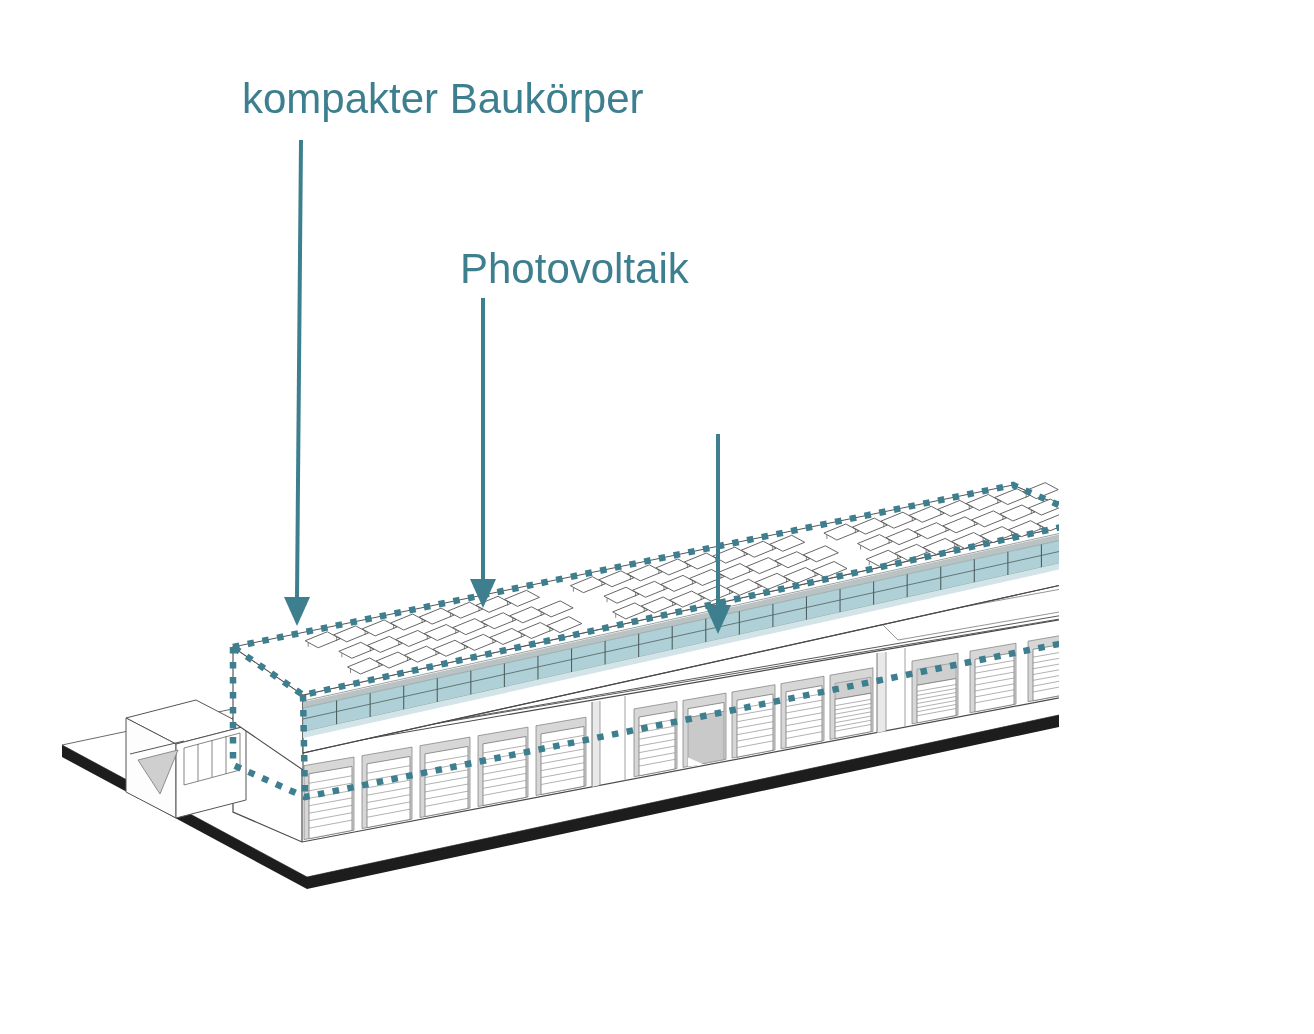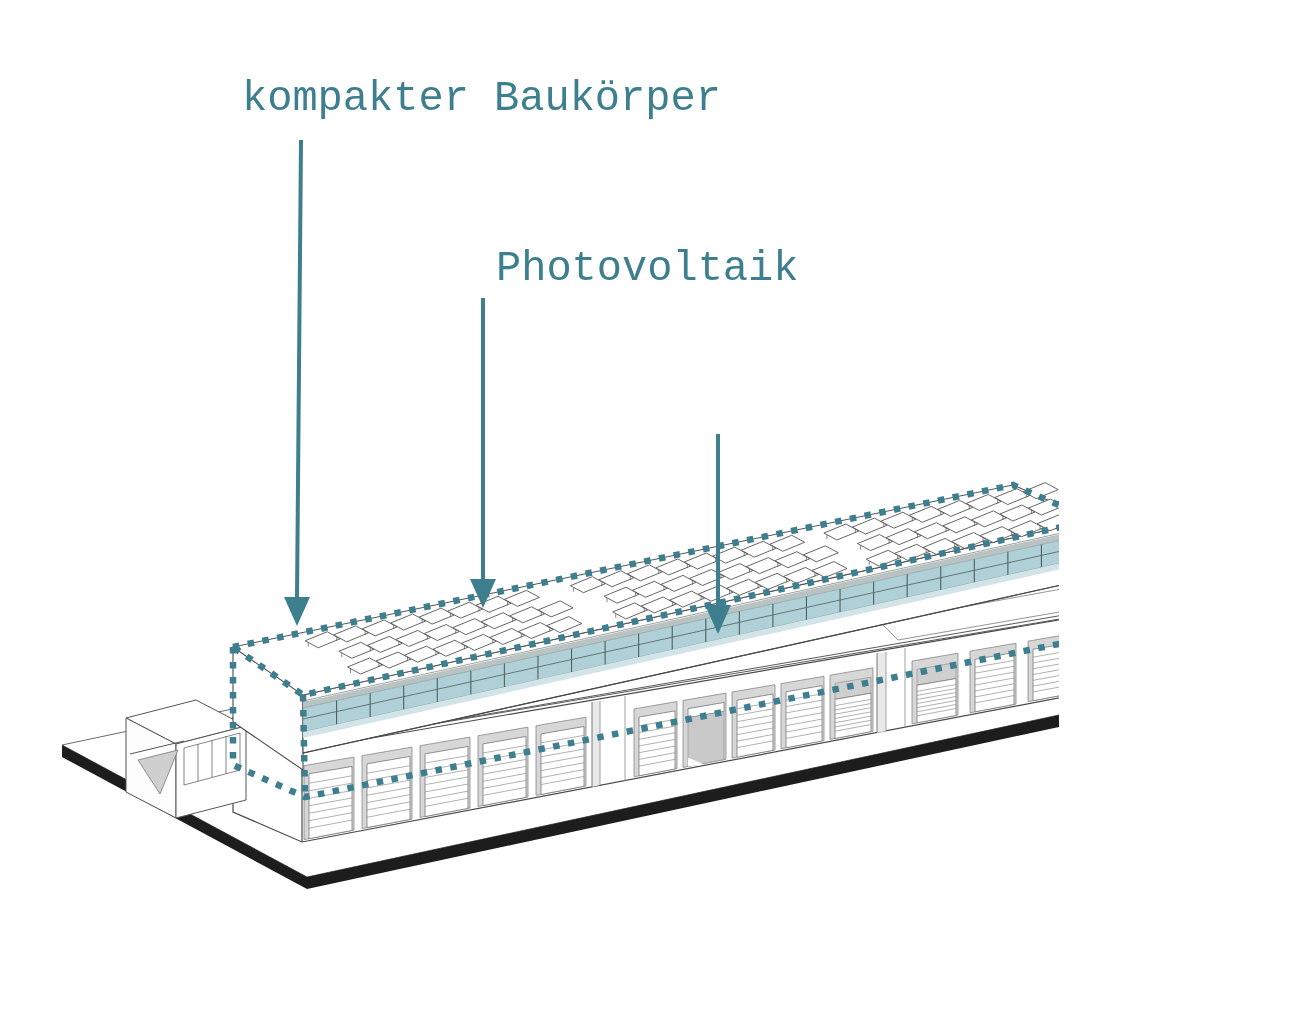--- a/index.html
+++ b/index.html
@@ -1,33 +1,33 @@
 <!DOCTYPE html>
 <html style="--accent: #3E7F8F; --glazing: #AFD0D6; --sill: #D3E4E8; --soffit: #BAC3C3; --ground-black: #1D1D1D;"><head>
 <meta charset="utf-8">
 <style>
   html,body{margin:0;padding:0;background:#ffffff;}
   .stage{
     position:relative;
     width:1059px;height:1034px;
     background:#ffffff;
-    font-family:Liberation Mono, monospace;
+    font-family:Liberation Sans, sans-serif;
     overflow:hidden;
   }
   .stage svg{position:absolute;left:0;top:0;}
   .anno-label{
     position:absolute;
     font-size:42px;
     line-height:1.1;
     color:var(--accent,#3E7F8F);
     white-space:nowrap;
     letter-spacing:0px;
   }
   #lbl-kompakt{left:242px;top:76px;}
-  #lbl-photovoltaik{left:496px;top:246px;}
+  #lbl-photovoltaik{left:460px;top:246px;}
   #lbl-fassaden{left:700px;top:382px;}
 </style>
 </head>
 <body>
 
 <div class="stage">
 
   <svg width="1314" height="1034" viewBox="0 0 1314 1034">
 
     <g>

